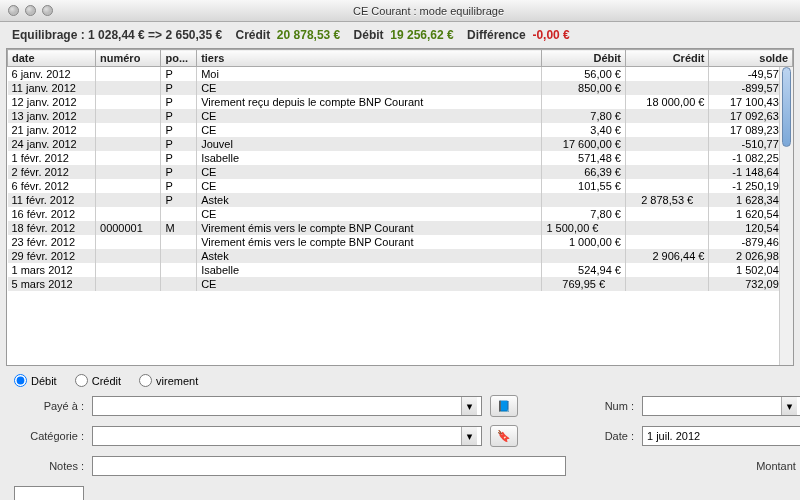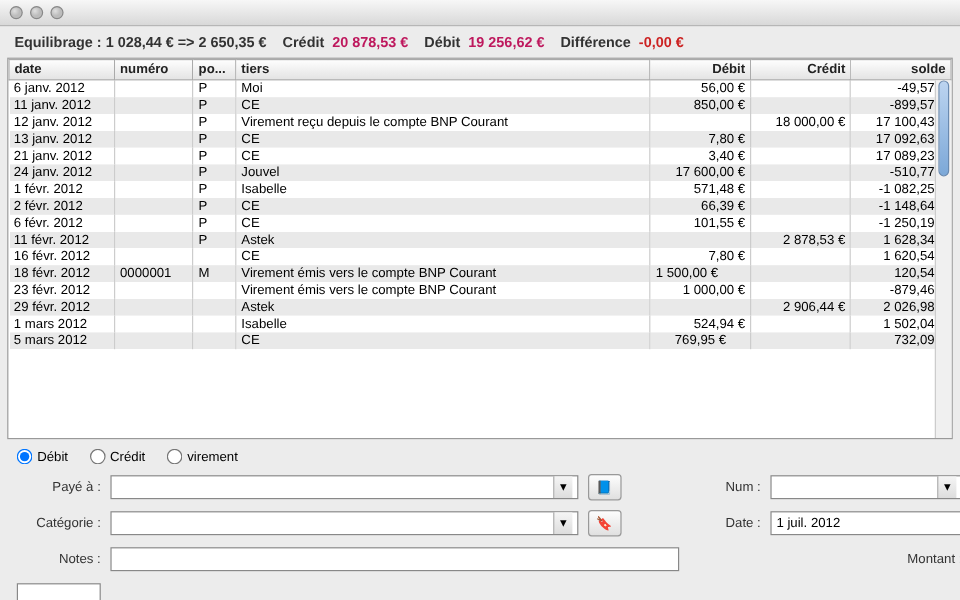--- a/index.html
+++ b/index.html
@@ -3,21 +3,21 @@
 <meta charset="utf-8">
 <style>
 * { box-sizing: border-box; margin: 0; padding: 0; }
 body { font-family: "Lucida Grande", Arial, sans-serif; font-size: 11px; background: #ececec; width: 800px; height: 500px; overflow: hidden; }
 .titlebar { height: 22px; background: linear-gradient(#f7f7f7,#d8d8d8); border-bottom: 1px solid #aaa; display: flex; align-items: center; padding: 0 8px; }
 .traffic { display: flex; gap: 6px; margin-right: 12px; }
 .tl { width: 11px; height: 11px; border-radius: 50%; background: radial-gradient(circle at 35% 35%, #fff8, #0000 50%), #bcbcbc; border: 1px solid #888; }
 .title { flex: 1; text-align: center; color: #333; text-shadow: 0 1px #fff; }
 .summary { padding: 6px 12px; font-size: 12px; color: #333; background: #ececec; }
 .summary b { font-weight: bold; }
-.green { color: #be185d; font-weight: bold; }
+.green { color: #4d7c0f; font-weight: bold; }
 .red { color: #c22; font-weight: bold; }
 .table-wrap { border: 1px solid #999; margin: 0 6px; height: 318px; overflow: hidden; position: relative; background: #fff; }
 table { border-collapse: collapse; width: 100%; font-size: 11px; }
 thead th { background: linear-gradient(#fdfdfd,#e3e3e3); border: 1px solid #aaa; padding: 2px 4px; text-align: left; font-weight: bold; color: #222; position: sticky; top: 0; }
 tbody td { border-right: 1px solid #ccc; padding: 1px 4px; white-space: nowrap; overflow: hidden; }
 tbody tr:nth-child(odd) { background: #fff; }
 tbody tr:nth-child(even) { background: #e9e9e9; }
 .col-date { width: 78px; }
 .col-num { width: 58px; }
 .col-po { width: 26px; }
@@ -37,20 +37,21 @@
 </style>
 </head>
 <body>
 
 <div class="titlebar">
   <div class="traffic">
     <div class="tl"></div>
     <div class="tl"></div>
     <div class="tl"></div>
   </div>
+  <div class="title">CE Courant : mode equilibrage</div>
 </div>
 
 <div class="summary">
   <b>Equilibrage :</b>
   <b>1 028,44 €</b>
   <b>=&gt;</b>
   <b>2 650,35 €</b>
   &nbsp;&nbsp;
   <b>Crédit</b>&nbsp;
   <span class="green">20 878,53 €</span>
@@ -156,21 +157,21 @@
           <td style="text-align: right;">101,55 €</td>
           <td style="text-align: right;"></td>
           <td style="text-align: right;">-1 250,19 €</td>
         </tr>
         <tr>
           <td>11 févr. 2012</td>
           <td></td>
           <td>P</td>
           <td>Astek</td>
           <td style="text-align: right;"></td>
-          <td style="text-align: right; margin-left: 44px;">2 878,53 €</td>
+          <td style="text-align: center; margin-left: 44px;">2 878,53 €</td>
           <td style="text-align: right;">1 628,34 €</td>
         </tr>
         <tr>
           <td>16 févr. 2012</td>
           <td></td>
           <td></td>
           <td>CE</td>
           <td style="text-align: right;">7,80 €</td>
           <td style="text-align: right;"></td>
           <td style="text-align: right;">1 620,54 €</td>

